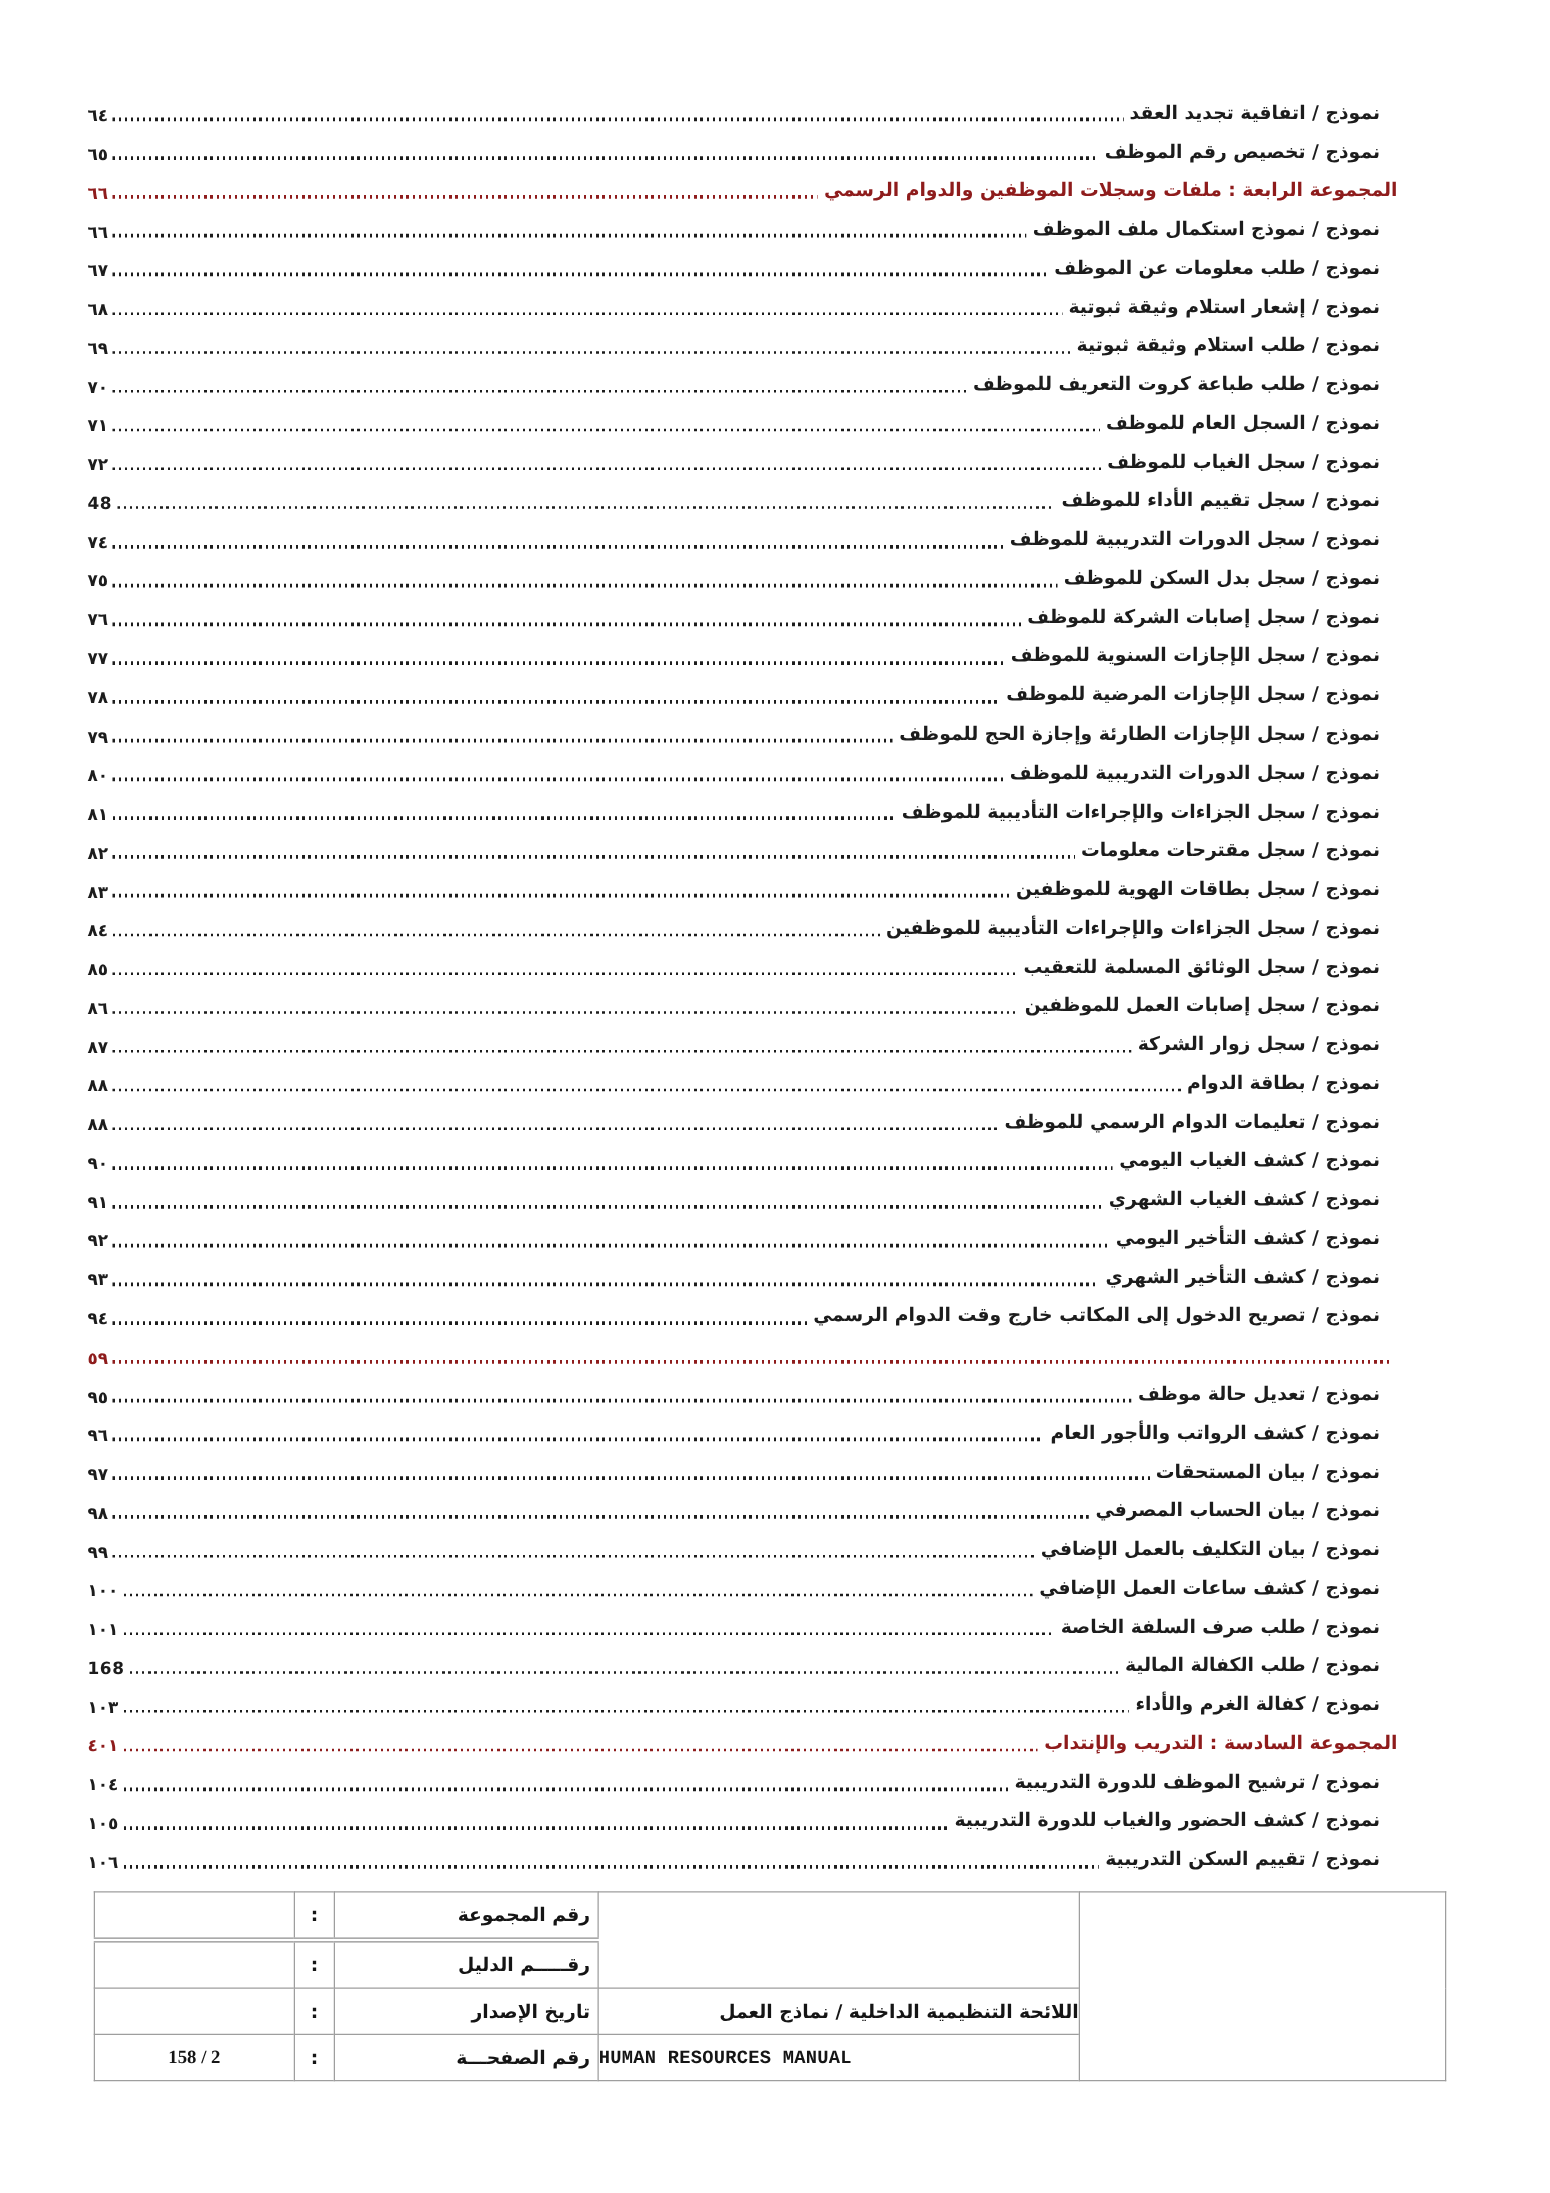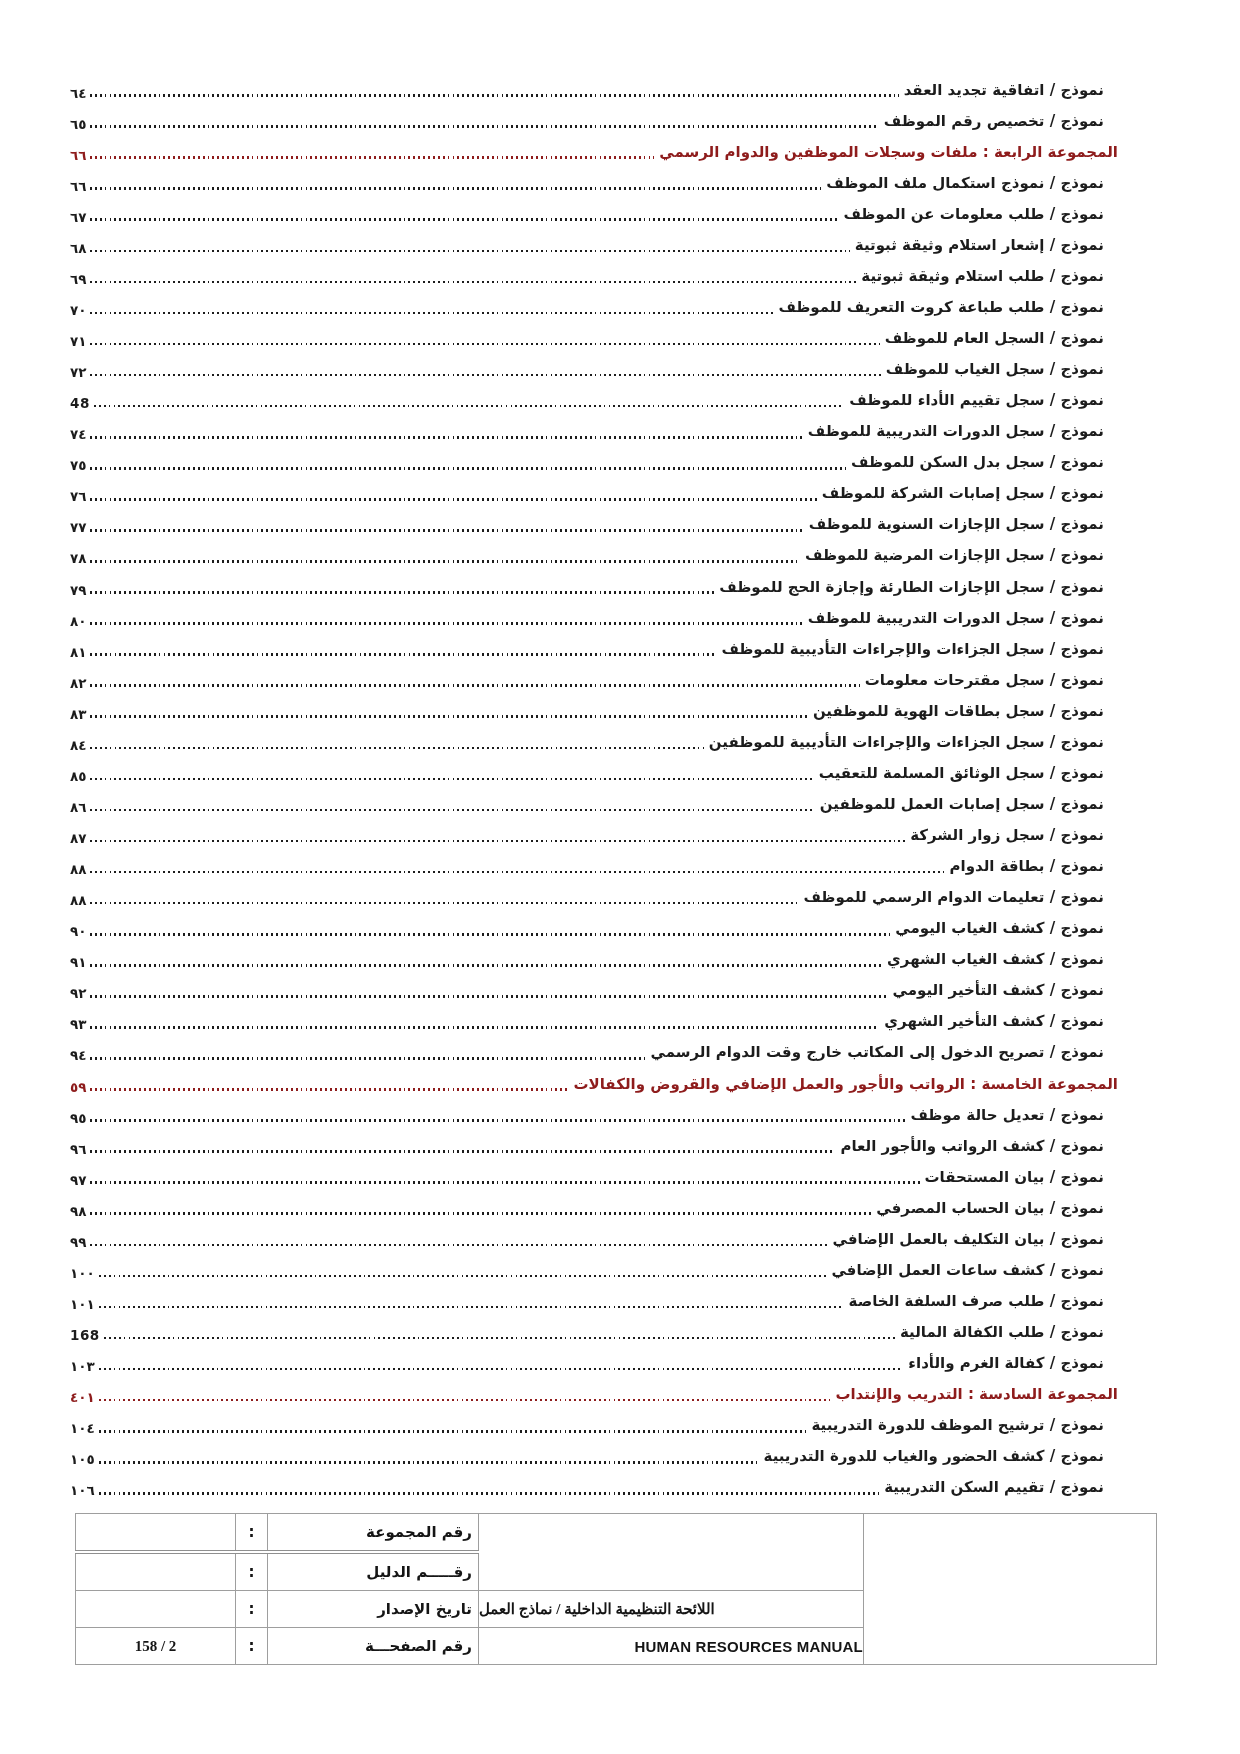--- a/index.html
+++ b/index.html
@@ -32,22 +32,22 @@
   }
   .footer td{
     border:1px solid #9e9e9e;height:36px;padding:0;
     font-weight:bold;color:#151515;font-size:15px;vertical-align:middle;
     background:#fff;
   }
   .footer td.thick{border-bottom:4px double #8f8f8f;}
   .footer td.lab{text-align:right;padding-right:6px;white-space:nowrap;}
   .footer td.col{text-align:center;}
   .footer td.val{text-align:center;direction:ltr;font-family:Liberation Serif, serif;}
-  .footer td.mid{text-align:left;font-family:Liberation Serif, serif;}
-  .footer td.mid-en{text-align:right;direction:ltr;font-family:Liberation Sans, sans-serif;font-size:15px;letter-spacing:0.2px;}
+  .footer td.mid{text-align:right;}
+  .footer td.mid-en{text-align:left;direction:ltr;font-family:Liberation Mono, monospace;font-size:15px;letter-spacing:0.2px;}
 </style>
 </head>
 <body>
 
 <div class="page">
 
   <div class="toc" id="toc">
       <div class="row" dir="rtl">
         <span class="lbl">نموذج / اتفاقية تجديد العقد</span>
         <span class="leader"></span>
@@ -202,21 +202,20 @@
         <span class="lbl">نموذج / كشف التأخير الشهري</span>
         <span class="leader"></span>
         <span class="num">٩٣</span>
       </div>
       <div class="row" dir="rtl">
         <span class="lbl">نموذج / تصريح الدخول إلى المكاتب خارج وقت الدوام الرسمي</span>
         <span class="leader"></span>
         <span class="num">٩٤</span>
       </div>
       <div class="row group" dir="rtl">
-        <span class="lbl">المجموعة الخامسة : الرواتب والأجور والعمل الإضافي والقروض والكفالات</span>
         <span class="leader"></span>
         <span class="num">٥٩</span>
       </div>
       <div class="row" dir="rtl">
         <span class="lbl">نموذج / تعديل حالة موظف</span>
         <span class="leader"></span>
         <span class="num">٩٥</span>
       </div>
       <div class="row" dir="rtl">
         <span class="lbl">نموذج / كشف الرواتب والأجور العام</span>

